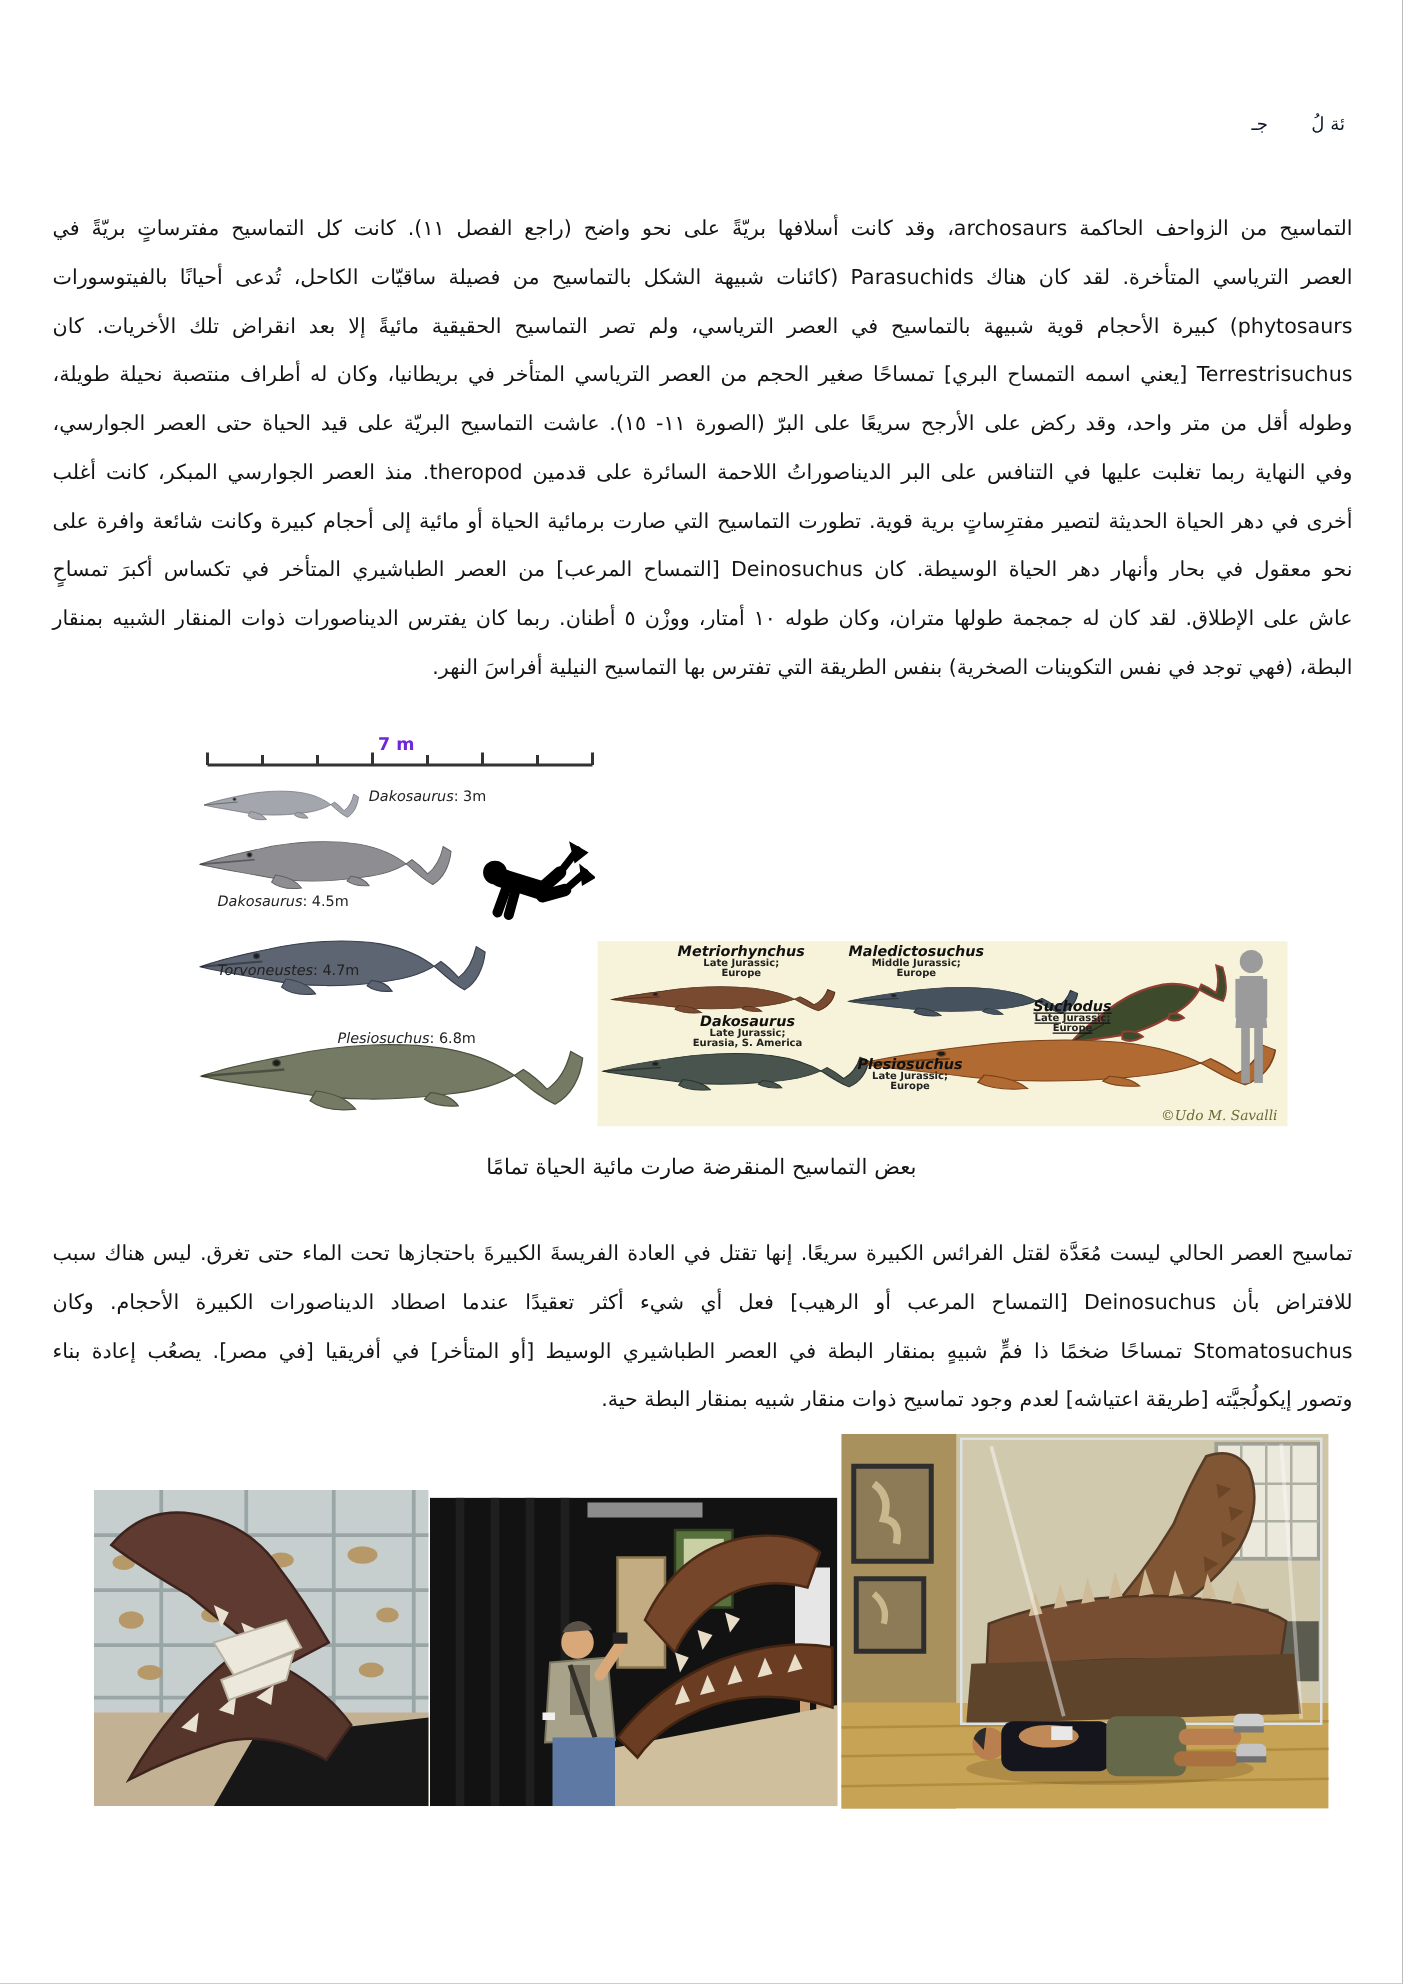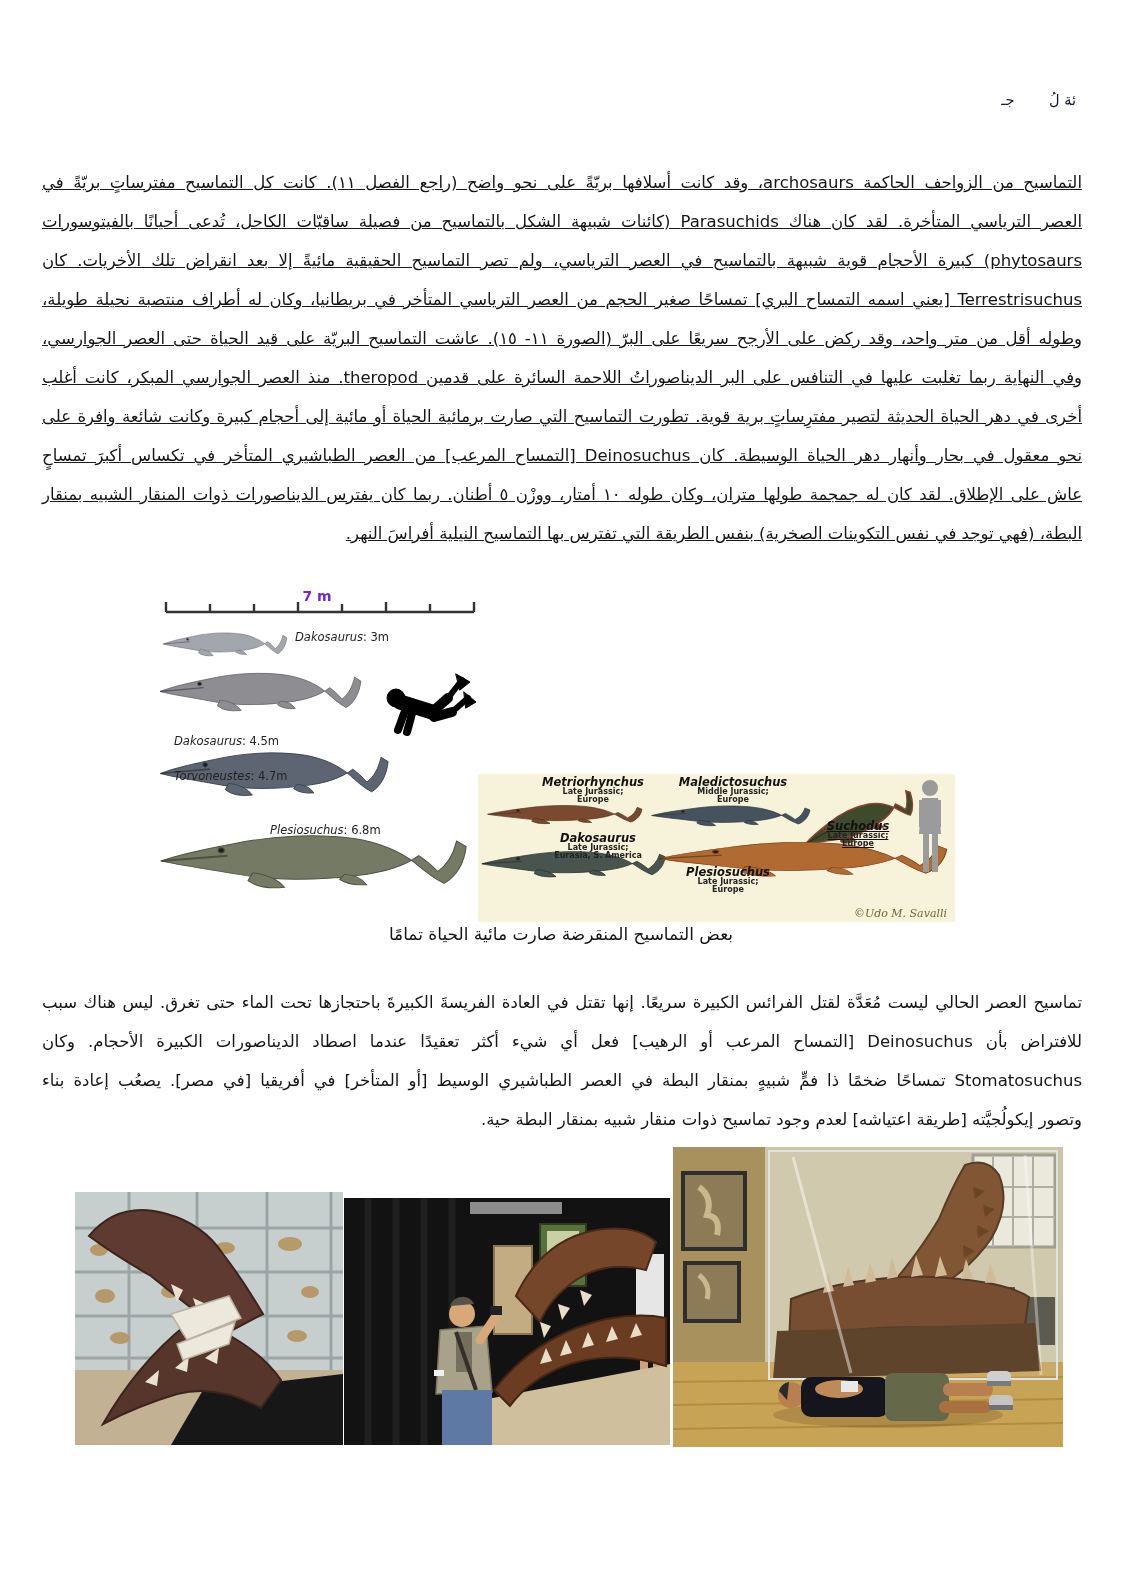--- a/index.html
+++ b/index.html
@@ -13,21 +13,21 @@
   .para{position:absolute;left:42px;width:1040px;direction:rtl;}
   .line{direction:rtl;text-align:justify;text-align-last:justify;white-space:nowrap;
         font-size:16.5px;line-height:39px;height:39px;color:#141414;}
   .line.last{text-align-last:right;}
   
   #fig-left{position:absolute;left:158px;top:588px;width:318px;height:318px;}
   #fig-left .scale-label{position:absolute;top:0px;left:0;width:100%;text-align:center;
         font-size:14px;font-weight:bold;color:#6d28d9;}
   .sz-label{position:absolute;font-size:11.5px;color:#222;white-space:nowrap;}
   .sz-label .gen{font-style:italic;}
-  #fig-right{position:absolute;left:478px;top:774px;width:477px;height:148px;background:#f6f3da;}
+  #fig-right{position:absolute;left:478px;top:753px;width:552px;height:148px;background:#f6f3da;}
   .sp-label{position:absolute;text-align:center;color:#111;line-height:1.05;white-space:nowrap;}
   .sp-label .nm{font-weight:bold;font-style:italic;font-size:11.5px;display:block;}
   .sp-label .pr,.sp-label .rg{font-size:8px;font-weight:bold;display:block;color:#222;}
   #credit{position:absolute;right:8px;bottom:2px;font-family:"DejaVu Serif",serif;
         font-style:italic;font-size:11px;color:#6a6a33;}
   #fig-caption{position:absolute;top:924px;left:0;width:100%;text-align:center;direction:rtl;
         font-size:17px;color:#141414;}
   
   .photo{position:absolute;overflow:hidden;}
   #photo1{left:75px;top:1192px;width:268px;height:253px;}
@@ -38,21 +38,21 @@
 </head>
 <body>
 
 <div id="page">
 
   <div id="hdr">
     <span>ئة لُ</span>
     <span>جـ</span>
   </div>
 
-  <div class="para" style="top:163px;text-decoration:underline;">
+  <div class="para" style="top:163px;">
     <div class="line">التماسيح من الزواحف الحاكمة archosaurs، وقد كانت أسلافها بريّةً على نحو واضح (راجع الفصل ١١). كانت كل التماسيح مفترساتٍ بريّةً في</div>
     <div class="line">العصر الترياسي المتأخرة. لقد كان هناك Parasuchids (كائنات شبيهة الشكل بالتماسيح من فصيلة ساقيّات الكاحل، تُدعى أحيانًا بالفيتوسورات</div>
     <div class="line">phytosaurs) كبيرة الأحجام قوية شبيهة بالتماسيح في العصر الترياسي، ولم تصر التماسيح الحقيقية مائيةً إلا بعد انقراض تلك الأخريات. كان</div>
     <div class="line">Terrestrisuchus [يعني اسمه التمساح البري] تمساحًا صغير الحجم من العصر الترياسي المتأخر في بريطانيا، وكان له أطراف منتصبة نحيلة طويلة،</div>
     <div class="line">وطوله أقل من متر واحد، وقد ركض على الأرجح سريعًا على البرّ (الصورة ١١- ١٥). عاشت التماسيح البريّة على قيد الحياة حتى العصر الجوارسي،</div>
     <div class="line">وفي النهاية ربما تغلبت عليها في التنافس على البر الديناصوراتُ اللاحمة السائرة على قدمين theropod. منذ العصر الجوارسي المبكر، كانت أغلب</div>
     <div class="line">أخرى في دهر الحياة الحديثة لتصير مفترِساتٍ برية قوية. تطورت التماسيح التي صارت برمائية الحياة أو مائية إلى أحجام كبيرة وكانت شائعة وافرة على</div>
     <div class="line">نحو معقول في بحار وأنهار دهر الحياة الوسيطة. كان Deinosuchus [التمساح المرعب] من العصر الطباشيري المتأخر في تكساس أكبرَ تمساحٍ</div>
     <div class="line">عاش على الإطلاق. لقد كان له جمجمة طولها متران، وكان طوله ١٠ أمتار، ووزْن ٥ أطنان. ربما كان يفترس الديناصورات ذوات المنقار الشبيه بمنقار</div>
     <div class="line last">البطة، (فهي توجد في نفس التكوينات الصخرية) بنفس الطريقة التي تفترس بها التماسيح النيلية أفراسَ النهر.</div>
@@ -97,21 +97,21 @@
         <path d="M27,38 L21,60" stroke-width="8"></path>
         <path d="M46,40 L62,26" stroke-width="10"></path>
         <path d="M62,26 L76,8" stroke-width="6"></path>
         <path d="M70,2 L84,10 L74,18 Z"></path>
         <path d="M48,45 L66,40" stroke-width="10"></path>
         <path d="M66,40 L82,26" stroke-width="6"></path>
         <path d="M78,20 L90,30 L80,36 Z"></path>
       </g>
     </svg>
     <div class="sz-label" style="left:137px;top:42px;"><span class="gen">Dakosaurus</span><span>: 3m</span></div>
-    <div class="sz-label" style="left:16px;top:126px;margin-top:20px;"><span class="gen">Dakosaurus</span><span>: 4.5m</span></div>
+    <div class="sz-label" style="left:16px;top:126px;"><span class="gen">Dakosaurus</span><span>: 4.5m</span></div>
     <div class="sz-label" style="left:16px;top:181px;"><span class="gen">Torvoneustes</span><span>: 4.7m</span></div>
     <div class="sz-label" style="left:112px;top:235px;"><span class="gen">Plesiosuchus</span><span>: 6.8m</span></div>
   </div>
 
   <div id="fig-right">
     <svg viewBox="0 0 477 148">
       <use href="#croc" transform="translate(8,26) scale(0.80,0.46)" fill="#7a4a30" stroke="#4e2d1a" stroke-width="1"></use>
       <use href="#croc" transform="translate(172,26) scale(0.82,0.50)" fill="#46525e" stroke="#2b343d" stroke-width="1"></use>
       <use href="#croc" transform="translate(318,48) rotate(-22) scale(0.60,0.76)" fill="#3e4a2c" stroke="#903f32" stroke-width="2"></use>
       <use href="#croc" transform="translate(2,70) scale(0.95,0.64)" fill="#49544e" stroke="#2c3531" stroke-width="1"></use>

